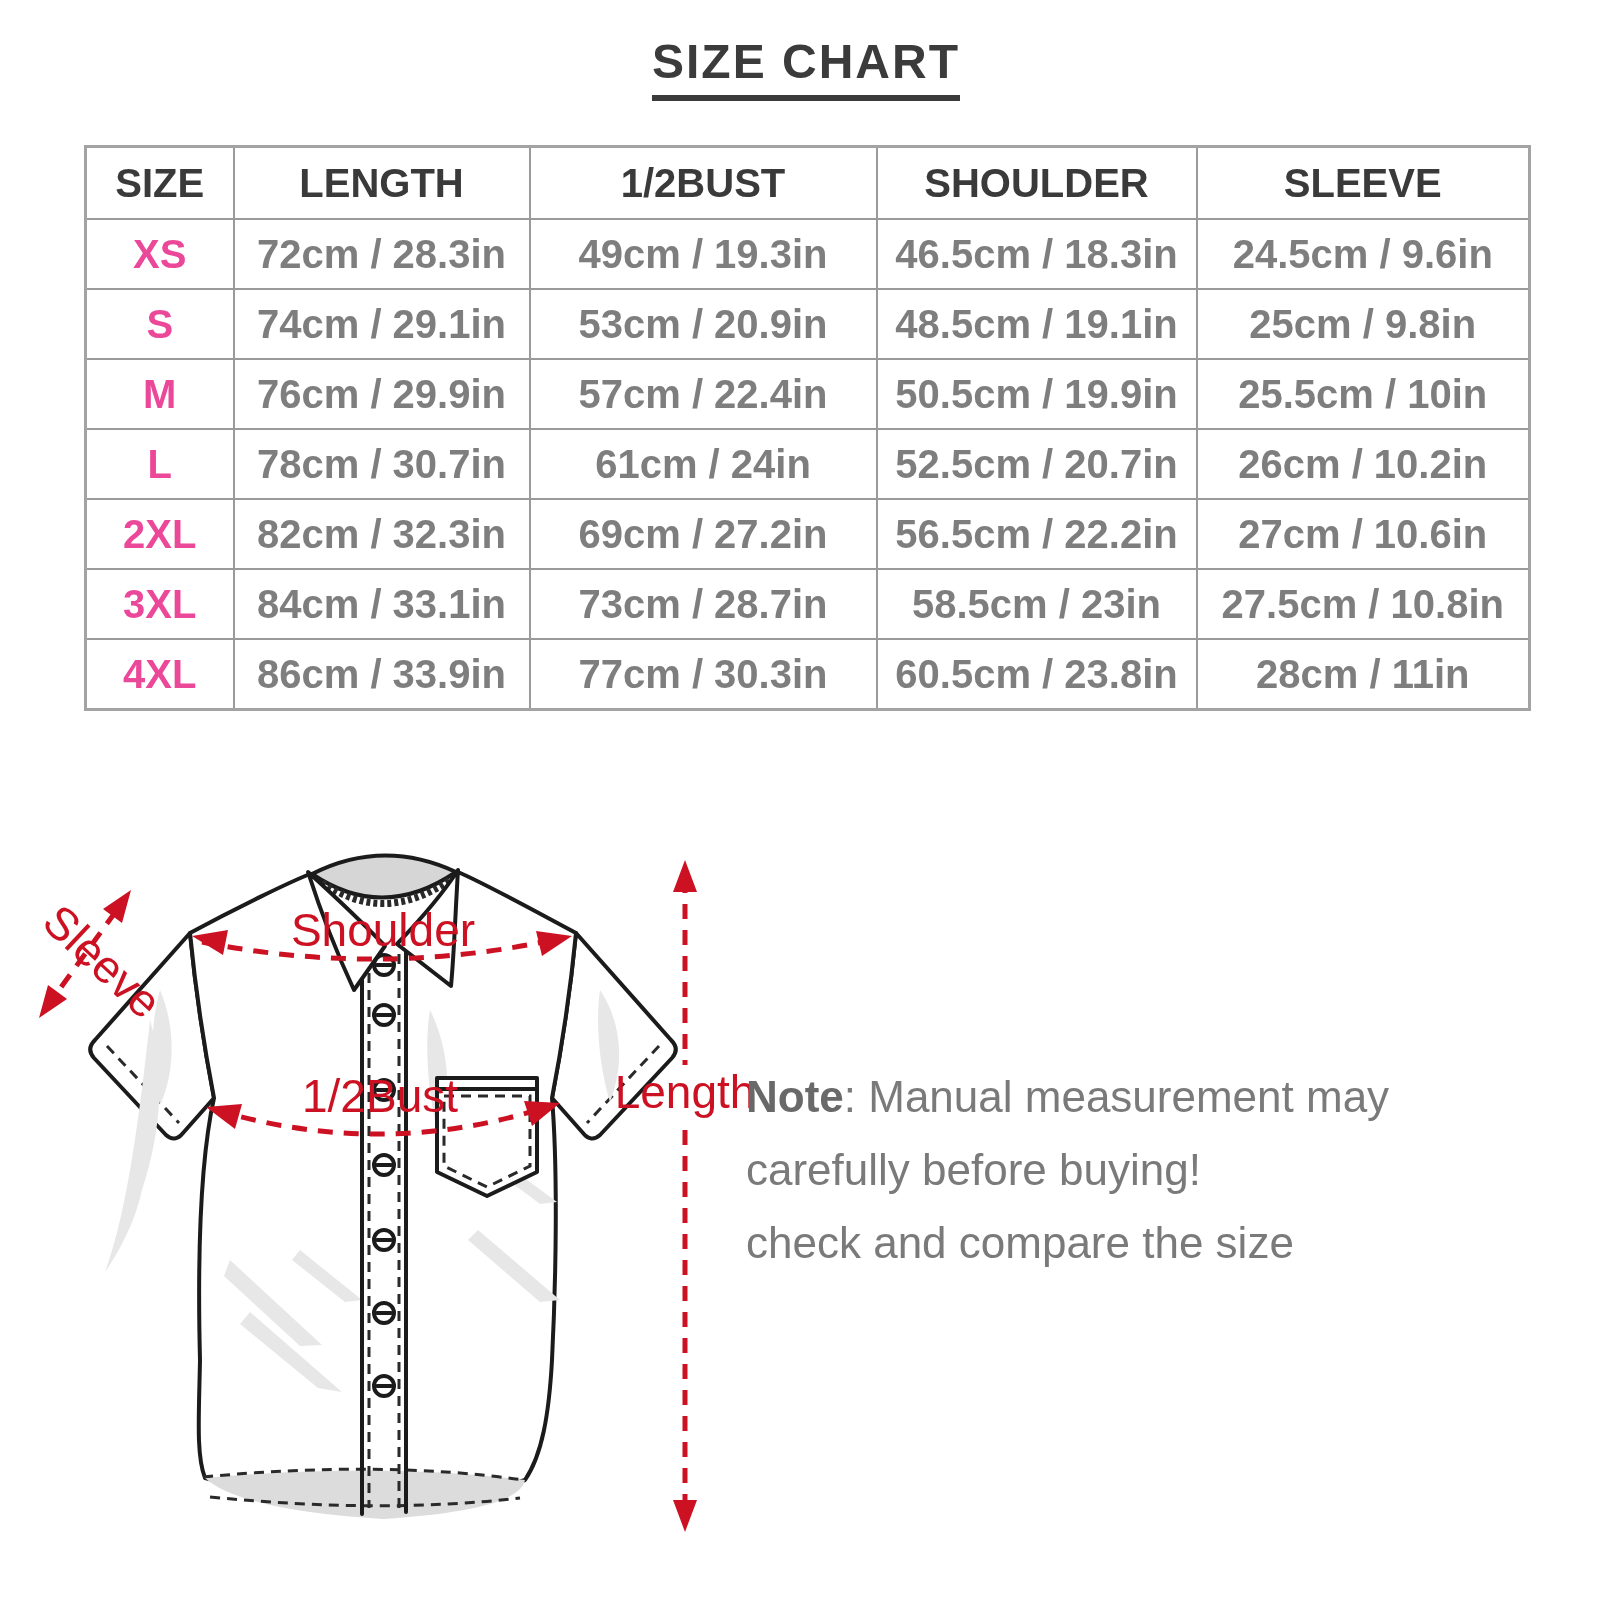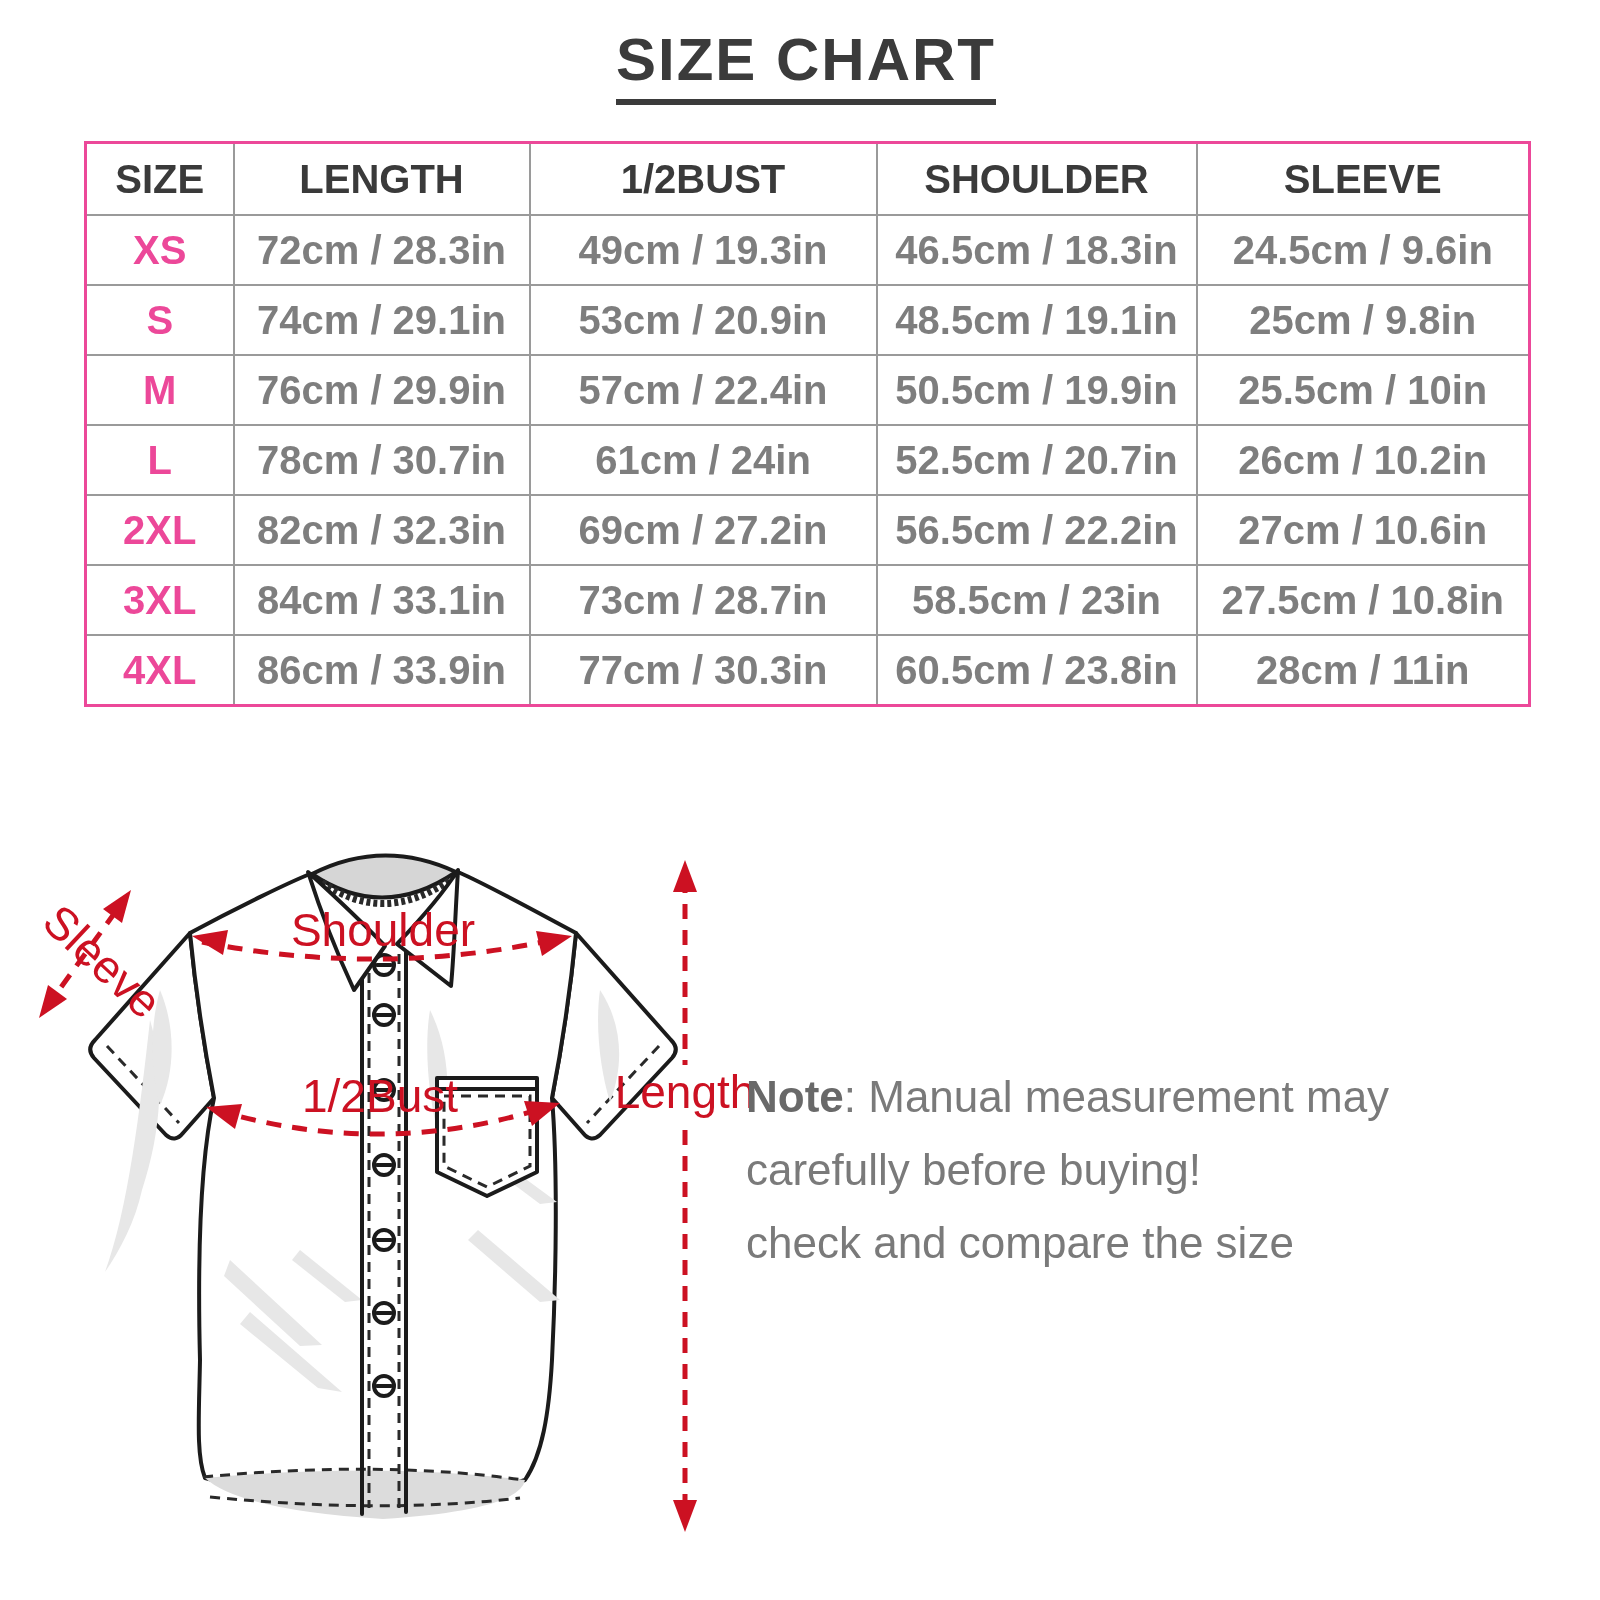--- a/index.html
+++ b/index.html
@@ -3,27 +3,27 @@
 <meta charset="utf-8">
 <style>
   html,body{margin:0;padding:0;}
   body{
     width:1600px;height:1600px;position:relative;background:#ffffff;
     font-family:"Liberation Sans", sans-serif;overflow:hidden;
     --accent:#cc1122;
   }
   .title-wrap{width:1444px;margin:30px 0 0 84px;text-align:center;}
   h1.page-title{
-    display:inline-block;margin:0;font-size:60px;font-weight:bold;color:#3b3b3b;
+    display:inline-block;margin:8px;font-size:48px;font-weight:bold;color:#3b3b3b;
     letter-spacing:2px;line-height:1;padding-bottom:9px;border-bottom:6px solid #3b3b3b;
   }
   table.size-table{
     border-collapse:collapse;table-layout:fixed;
     margin:36px 0 0 84px;width:1444px;
-    border:3px solid #ec4899;
+    border:3px solid #a3a3a3;
   }
   .size-table th,.size-table td{
     border:2px solid #9a9a9a;text-align:center;vertical-align:middle;
     font-size:40px;padding:0;
   }
   .size-table th{height:70px;font-weight:bold;color:#3a3a3a;}
   .size-table td{height:68px;color:#7e7e7e;font-weight:bold;}
   .size-table td.size-col{color:#ec4899;font-weight:bold;}
   .col-size{width:148px;}
   .col-length{width:296px;}

